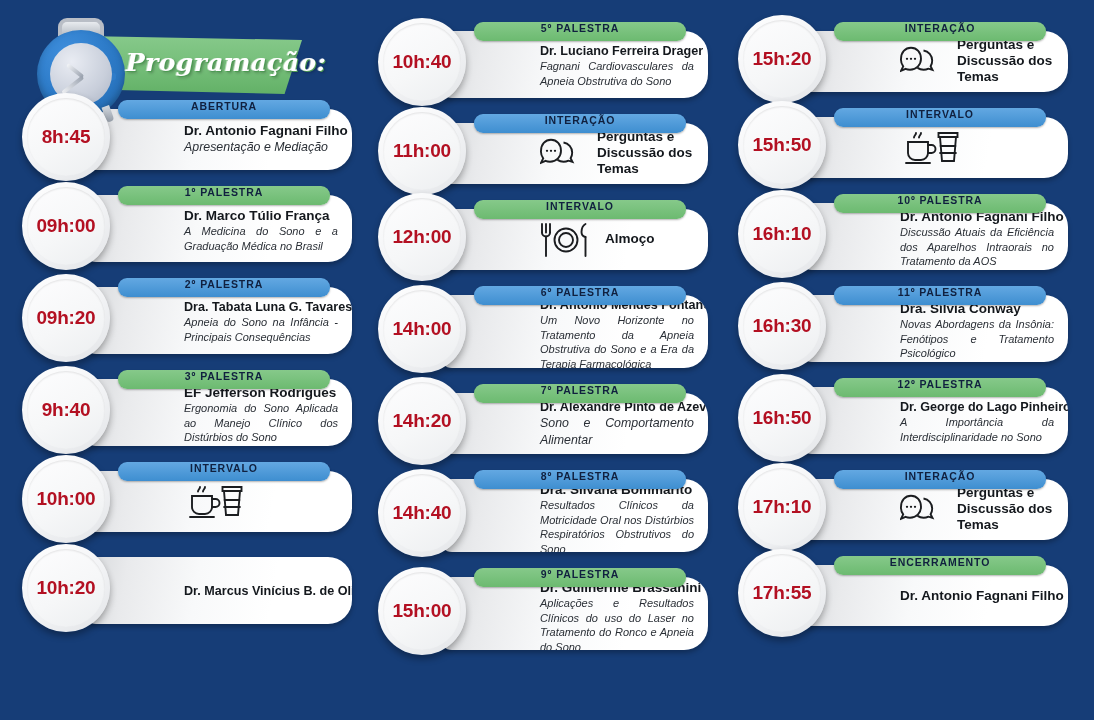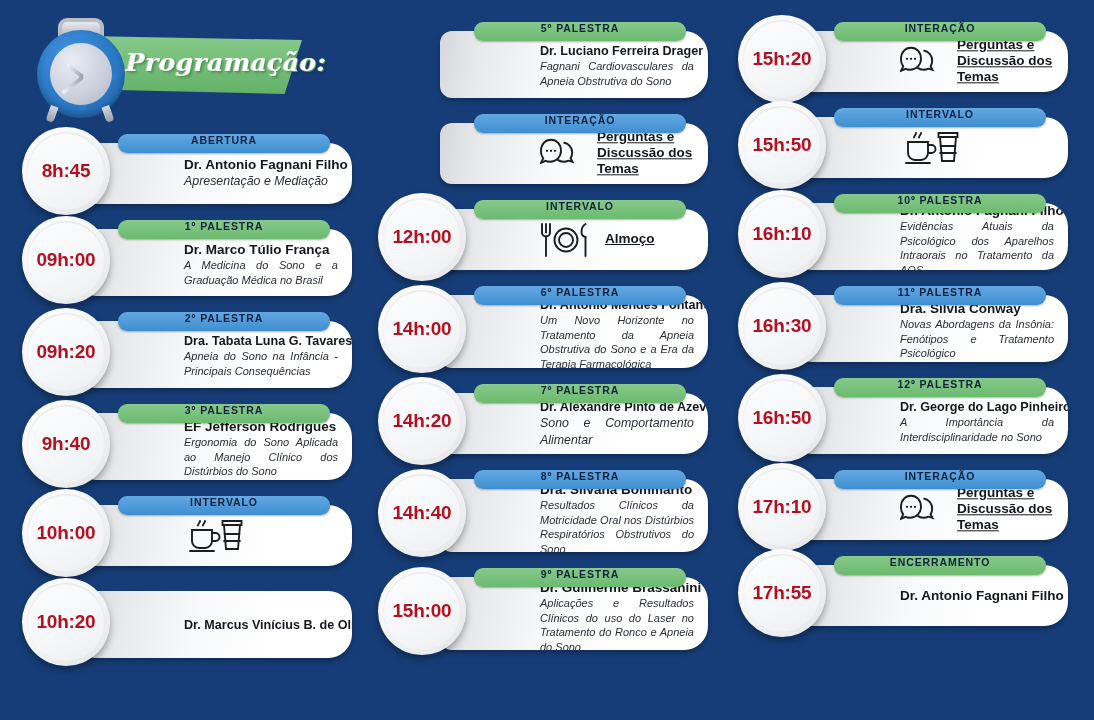--- a/index.html
+++ b/index.html
@@ -95,21 +95,21 @@
     text-shadow: 1px 1px 0 #4d9a53, -1px 0 0 rgba(255,255,255,.5), 2px 2px 3px rgba(0,0,0,.25);
     z-index: 4;
     white-space: nowrap;
   }
 
   
   .col {
     position: absolute;
     width: 330px;
   }
-  #col-1 { left: 22px;  top: 134px; }
+  #col-1 { left: 22px;  top: 100px; }
   #col-2 { left: 378px; top: 22px; }
   #col-3 { left: 738px; top: 22px; }
 
   .card {
     position: relative;
     margin-bottom: 12px;
     height: 74px;
   }
   .card.h3 { height: 80px; }
   .card.h4 { height: 86px; }
@@ -200,21 +200,21 @@
     line-height: 1.32;
     margin-top: 1px;
     text-align: justify;
     text-align-last: left;
   }
   .topic.lead { font-size: 12.4px; }
 
   
   .iconrow { display: flex; align-items: center; gap: 13px; }
   .iconrow .lbl {
-    font-size: 13.5px; font-weight: bold; color: #14181d; line-height: 1.22; text-decoration: underline;
+    font-size: 13.5px; font-weight: bold; color: #14181d; line-height: 1.22;
   }
   .glyph { flex: 0 0 auto; }
   svg { display: block; }
 </style>
 </head>
 <body>
 
 <div id="header">
   <div class="clock">
     <div class="clock-bell"></div>
@@ -333,20 +333,23 @@
     <div class="card h3">
       <div class="tab green">
         <span class="tab-label">5º PALESTRA</span>
       </div>
       <div class="panel">
         <div class="panel-inner">
           <div class="speaker sm">Dr. Luciano Ferreira Drager</div>
           <div class="topic">Fagnani Cardiovasculares da Apneia Obstrutiva do Sono</div>
         </div>
       </div>
+      <div class="bubble">
+        <span class="bubble-time">10h:40</span>
+      </div>
     </div>
     <div class="card">
       <div class="tab blue">
         <span class="tab-label">INTERAÇÃO</span>
       </div>
       <div class="panel">
         <div class="panel-inner">
           <div class="iconrow">
             <span class="glyph">
               <svg width="44" height="36" viewBox="0 0 44 36">
@@ -355,20 +358,23 @@
                   <path d="M23.5 7.2c5 .8 8.7 5.1 8.7 10.2 0 2-.6 3.9-1.6 5.5l1.9 3.8-4-1.3c-1.5.7-3.1 1.1-4.9 1.1-2.3 0-4.4-.7-6.1-1.9"></path>
                   <circle cx="7" cy="15.5" r="1.15" fill="#1b1d20" stroke="none"></circle>
                   <circle cx="11" cy="15.5" r="1.15" fill="#1b1d20" stroke="none"></circle>
                   <circle cx="15" cy="15.5" r="1.15" fill="#1b1d20" stroke="none"></circle>
                 </g>
               </svg>
             </span>
             <div class="lbl">Perguntas e Discussão dos Temas</div>
           </div>
         </div>
+      </div>
+      <div class="bubble">
+        <span class="bubble-time">11h:00</span>
       </div>
     </div>
     <div class="card">
       <div class="tab green">
         <span class="tab-label">INTERVALO</span>
       </div>
       <div class="panel">
         <div class="panel-inner">
           <div class="iconrow">
             <span class="glyph">
@@ -503,21 +509,21 @@
         <span class="bubble-time">15h:50</span>
       </div>
     </div>
     <div class="card h3">
       <div class="tab green">
         <span class="tab-label">10º PALESTRA</span>
       </div>
       <div class="panel">
         <div class="panel-inner">
           <div class="speaker">Dr. Antonio Fagnani Filho</div>
-          <div class="topic">Evidências Atuais da Psicológico dos Aparelhos Intraorais no Tratamento da AOS</div>
+          <div class="topic">Discussão Atuais da Eficiência dos Aparelhos Intraorais no Tratamento da AOS</div>
         </div>
       </div>
       <div class="bubble">
         <span class="bubble-time">16h:10</span>
       </div>
     </div>
     <div class="card h3">
       <div class="tab blue">
         <span class="tab-label">11º PALESTRA</span>
       </div>

